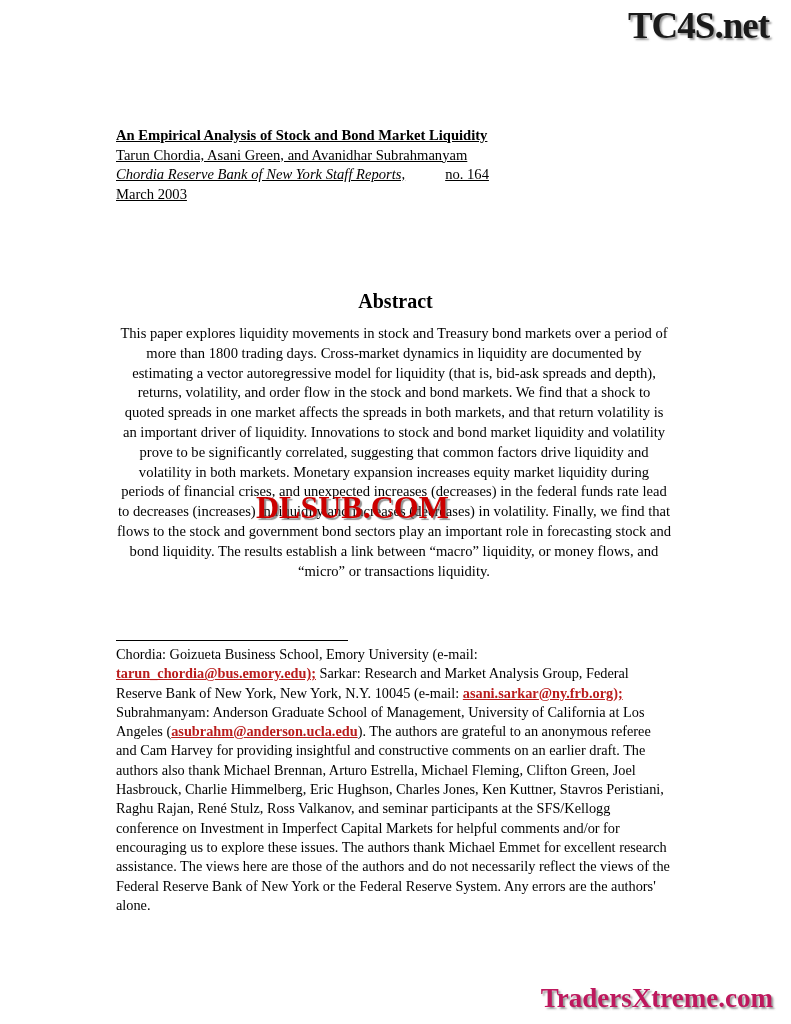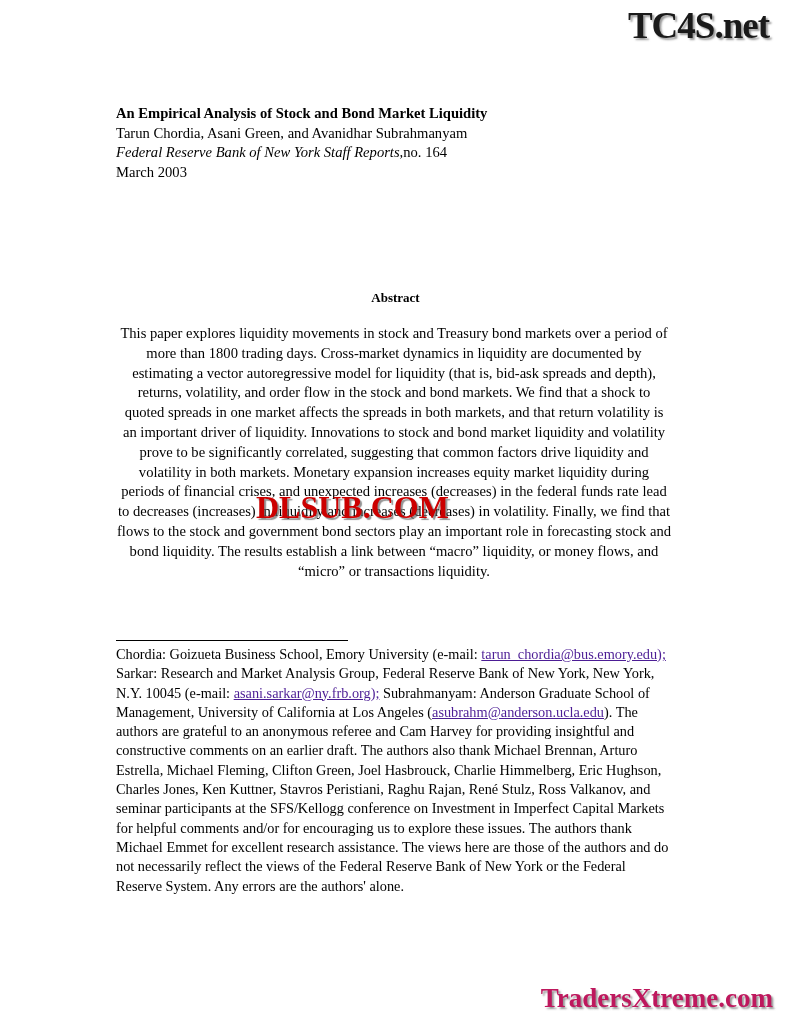--- a/index.html
+++ b/index.html
@@ -33,44 +33,46 @@
     font-size: 37px;
     color: #1a1a1a;
     letter-spacing: -1px;
     text-shadow: 2px 2px 2px rgba(120,120,120,0.75);
   }
 
   
   .header-block {
     position: absolute;
     left: 116px;
-    top: 104px;
+    top: 126px;
     width: 560px;
     font-size: 14.6px;
     line-height: 19.6px;
+    text-decoration: underline;
   }
   .header-block .title {
     font-weight: bold;
   }
   .header-block .series {
     font-style: italic;
   }
   .header-block .series .nonitalic {
     font-style: normal;
+    margin-left: 40px;
   }
 
   
   .abstract-head {
     position: absolute;
     left: 0;
     top: 290px;
     width: 791px;
     text-align: center;
     font-weight: bold;
-    font-size: 13px;
+    font-size: 20px;
   }
   .abstract-body {
     position: absolute;
     left: 116px;
     top: 324px;
     width: 556px;
     font-size: 14.6px;
     line-height: 19.8px;
     text-align: center;
   }
@@ -86,22 +88,23 @@
   .footnote {
     position: absolute;
     left: 116px;
     top: 645px;
     width: 556px;
     font-size: 14.3px;
     line-height: 19.3px;
   }
   .footnote a,
   .footnote .mail {
-    color: #4c1d95;
+    color: #b91c1c;
     text-decoration: underline;
+    font-weight: bold;
   }
 
   
   .wm-center {
     position: absolute;
     left: 256px;
     top: 489px;
     font-family: "Liberation Serif", serif;
     font-weight: bold;
     font-size: 32px;
@@ -127,21 +130,21 @@
 </head>
 <body>
 
 <div class="page">
 
   <div class="wm-top">TC4S.net</div>
 
   <div class="header-block">
     <div class="title">An Empirical Analysis of Stock and Bond Market Liquidity</div>
     <div class="authors">Tarun Chordia, Asani Green, and Avanidhar Subrahmanyam</div>
-    <div class="series"><span>Federal Reserve Bank of New York Staff Reports,</span><span class="nonitalic">no. 164</span></div>
+    <div class="series"><span>Chordia Reserve Bank of New York Staff Reports,</span><span class="nonitalic">no. 164</span></div>
     <div class="date">March 2003</div>
   </div>
 
   <div class="abstract-head">Abstract</div>
   <div class="abstract-body">This paper explores liquidity movements in stock and Treasury bond markets over a period of more than 1800 trading days. Cross-market dynamics in liquidity are documented by estimating a vector autoregressive model for liquidity (that is, bid-ask spreads and depth), returns, volatility, and order flow in the stock and bond markets. We find that a shock to quoted spreads in one market affects the spreads in both markets, and that return volatility is an important driver of liquidity. Innovations to stock and bond market liquidity and volatility prove to be significantly correlated, suggesting that common factors drive liquidity and volatility in both markets. Monetary expansion increases equity market liquidity during periods of financial crises, and unexpected increases (decreases) in the federal funds rate lead to decreases (increases) in liquidity and increases (decreases) in volatility. Finally, we find that flows to the stock and government bond sectors play an important role in forecasting stock and bond liquidity. The results establish a link between “macro” liquidity, or money flows, and “micro” or transactions liquidity.</div>
 
   <div class="wm-center">DLSUB.COM</div>
 
   <div class="fn-rule"></div>
   <div class="footnote"><span>Chordia: Goizueta Business School, Emory University (e-mail: </span><span class="mail">tarun_chordia@bus.emory.edu);</span><span> Sarkar: Research and Market Analysis Group, Federal Reserve Bank of New York, New York, N.Y. 10045 (e-mail: </span><span class="mail">asani.sarkar@ny.frb.org);</span><span> Subrahmanyam: Anderson Graduate School of Management, University of California at Los Angeles (</span><span class="mail">asubrahm@anderson.ucla.edu</span><span>).  The authors are grateful to an anonymous referee and Cam Harvey for providing insightful and constructive comments on an earlier draft.  The authors also thank Michael Brennan, Arturo Estrella, Michael Fleming, Clifton Green, Joel Hasbrouck, Charlie Himmelberg, Eric Hughson, Charles Jones, Ken Kuttner, Stavros Peristiani, Raghu Rajan, René Stulz, Ross Valkanov, and seminar participants at the SFS/Kellogg conference on Investment in Imperfect Capital Markets for helpful comments and/or for encouraging us to explore these issues. The authors thank Michael Emmet for excellent research assistance.  The views here are those of the authors and do not necessarily reflect the views of the Federal Reserve Bank of New York or the Federal Reserve System.  Any errors are the authors' alone.</span></div>

